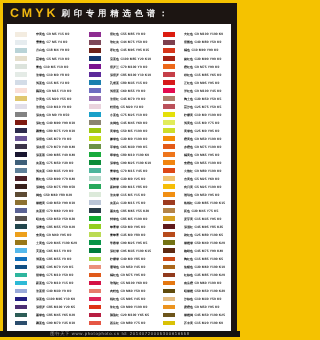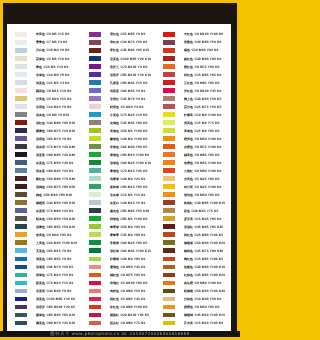--- a/index.html
+++ b/index.html
@@ -18,20 +18,22 @@
   .cm{margin-left:1.5px;letter-spacing:0.12px;font-weight:bold;}
   #wm{position:absolute;left:0;top:331px;width:240px;height:5.5px;background:#14110f;}
   #wmtext{will-change:opacity;opacity:0.999;position:absolute;left:0;top:0;width:240px;text-align:center;font-size:4.3px;line-height:6.2px;color:#b0b0b0;letter-spacing:0.6px;white-space:nowrap;}
 </style>
 </head>
 <body>
 
 <div id="page" data-name="poster">
   <div id="innerframe" data-name="inner-frame"></div>
   <div id="header" data-name="header-bar">
+    <div id="logo" data-name="cmyk-logo">CMYK</div>
+    <div id="title" data-name="page-title">刷印专用精选色谱：</div>
   </div>
   <div id="sheet" data-name="swatch-sheet">
       <div class="col" data-name="column-1" style="left: 0px;">
         <div class="row" data-name="swatch-row" style="top: 6.85px;">
           <div class="sw" data-name="color-swatch" style="background: rgb(243, 236, 224);"></div>
           <div class="lbl" data-name="swatch-label"><span data-name="color-name">米黄色</span><span class="cm" data-name="cmyk-value">C0 M5 Y15 K0</span></div>
         </div>
         <div class="row" data-name="swatch-row" style="top: 14.87px;">
           <div class="sw" data-name="color-swatch" style="background: rgb(230, 236, 239);"></div>
           <div class="lbl" data-name="swatch-label"><span data-name="color-name">雪青色</span><span class="cm" data-name="cmyk-value">C7 M5 Y4 K0</span></div>

